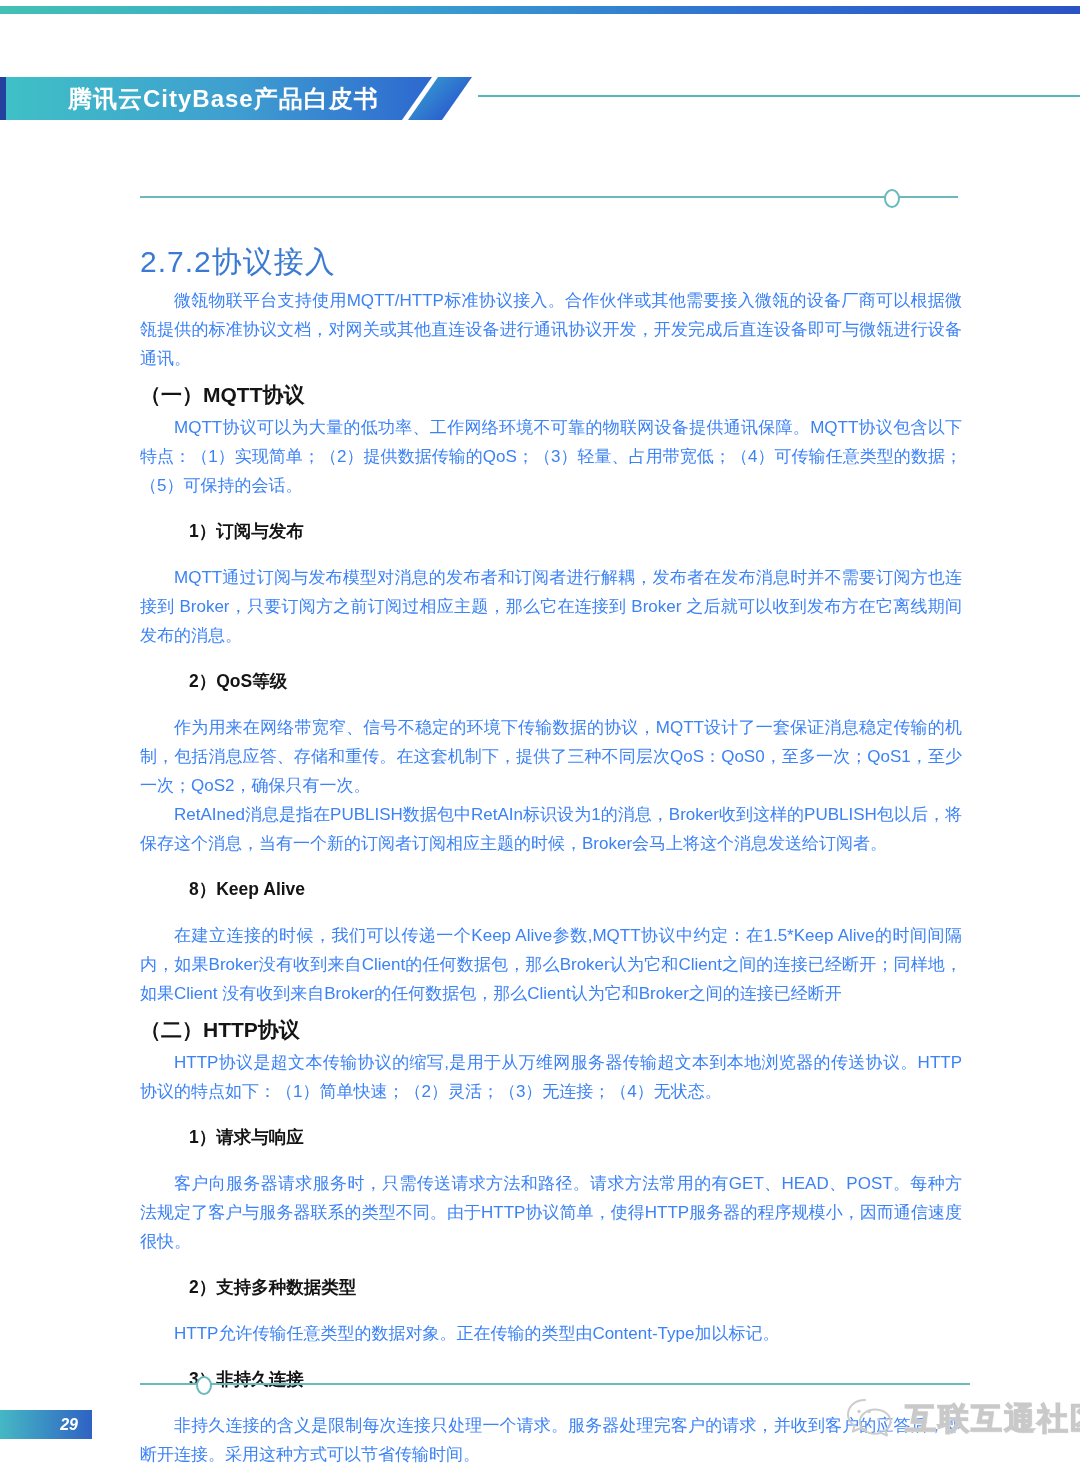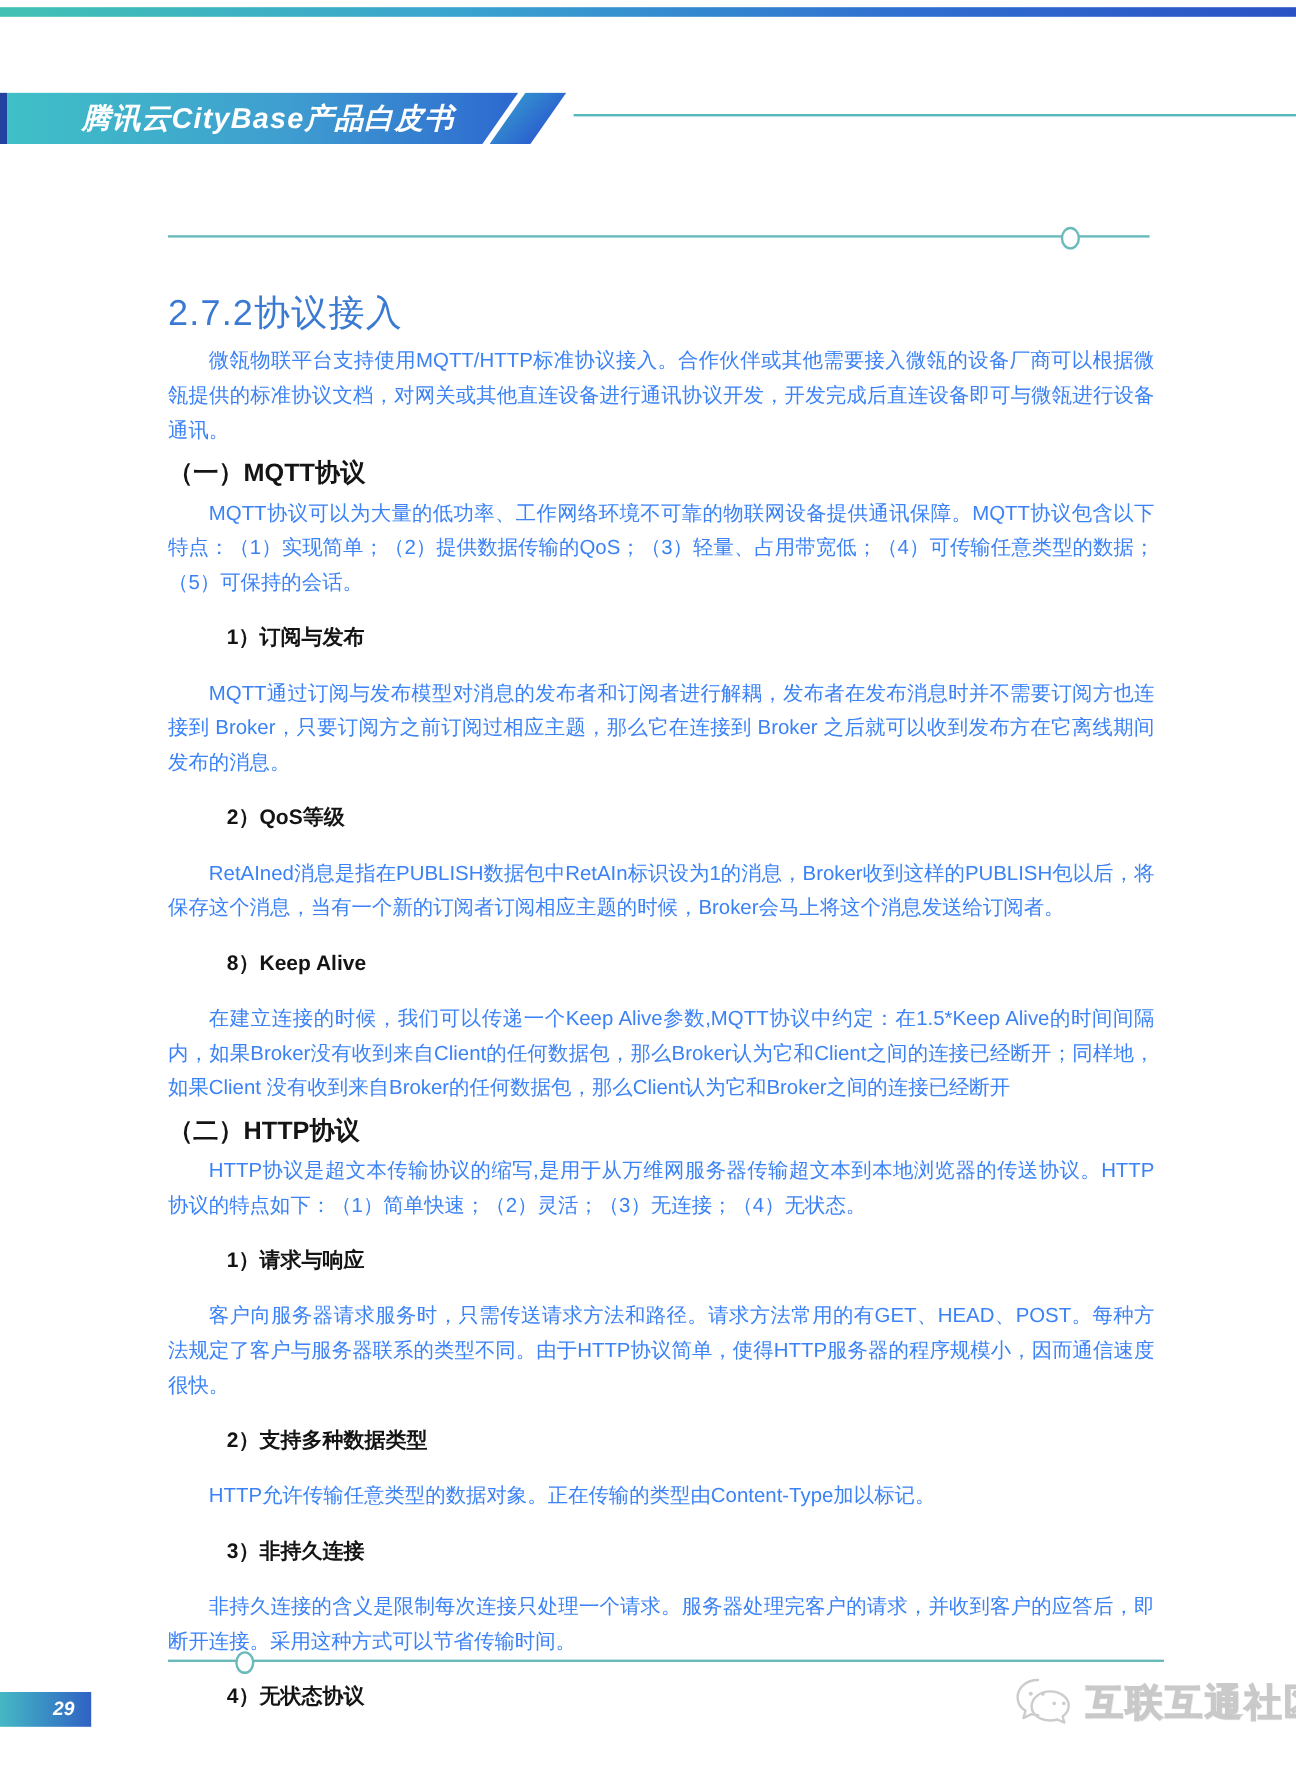--- a/index.html
+++ b/index.html
@@ -17,21 +17,21 @@
   }
   
   .banner{
     position:absolute;left:0;top:77px;width:432px;height:43px;
     background:linear-gradient(90deg,#24419f 0,#24419f 6px,#3fc0c6 6px,#3f9ed0 55%,#2d68d0 100%);
     clip-path:polygon(0 0,100% 0,calc(100% - 30px) 100%,0 100%);
     display:flex;align-items:center;
   }
   .banner-text{
     margin-left:68px;
-    color:#ffffff;font-size:24px;font-weight:bold;font-style:italic;
+    color:#ffffff;font-size:24px;font-weight:bold;
     letter-spacing:1px;white-space:nowrap;
   }
   .banner-stripe{
     position:absolute;left:408px;top:77px;width:64px;height:43px;
     background:linear-gradient(135deg,#3aa9cf 0%,#2b63cf 70%);
     clip-path:polygon(30px 0,100% 0,calc(100% - 30px) 100%,0 100%);
   }
   .header-line{
     position:absolute;left:478px;top:95px;right:0;height:2px;
     background:#56b6bd;
@@ -65,21 +65,21 @@
   h2.sec{
     font-size:21px;line-height:32px;margin:6px 0 2px;
     color:#141414;font-weight:bold;
   }
   h3.sub{
     font-size:17.5px;line-height:29px;margin:17px;
     padding-left:32px;color:#141414;font-weight:bold;
   }
   
   .page-badge{
-    position:absolute;left:0;top:1410px;width:76px;height:29px;
+    position:absolute;left:0;top:1410px;width:92px;height:29px;
     background:linear-gradient(90deg,#45b8c4 0%,#2f62c4 100%);
     display:flex;align-items:center;justify-content:flex-end;
     padding-right:14px;box-sizing:border-box;padding-left:28px;
   }
   .page-badge span{
     color:#ffffff;font-size:16px;font-weight:bold;font-style:italic;
   }
   
   .watermark{
     position:absolute;left:845px;top:1396px;
@@ -114,20 +114,21 @@
     <h1 class="title">2.7.2协议接入</h1>
     <p class="body">微瓴物联平台支持使用MQTT/HTTP标准协议接入。合作伙伴或其他需要接入微瓴的设备厂商可以根据微瓴提供的标准协议文档，对网关或其他直连设备进行通讯协议开发，开发完成后直连设备即可与微瓴进行设备通讯。</p>
 
     <h2 class="sec">（一）MQTT协议</h2>
     <p class="body">MQTT协议可以为大量的低功率、工作网络环境不可靠的物联网设备提供通讯保障。MQTT协议包含以下特点：（1）实现简单；（2）提供数据传输的QoS；（3）轻量、占用带宽低；（4）可传输任意类型的数据；（5）可保持的会话。</p>
 
     <h3 class="sub">1）订阅与发布</h3>
     <p class="body">MQTT通过订阅与发布模型对消息的发布者和订阅者进行解耦，发布者在发布消息时并不需要订阅方也连接到 Broker，只要订阅方之前订阅过相应主题，那么它在连接到 Broker 之后就可以收到发布方在它离线期间发布的消息。</p>
 
     <h3 class="sub">2）QoS等级</h3>
+    <p class="body">作为用来在网络带宽窄、信号不稳定的环境下传输数据的协议，MQTT设计了一套保证消息稳定传输的机制，包括消息应答、存储和重传。在这套机制下，提供了三种不同层次QoS：QoS0，至多一次；QoS1，至少一次；QoS2，确保只有一次。</p>
 
     <p class="body">RetAIned消息是指在PUBLISH数据包中RetAIn标识设为1的消息，Broker收到这样的PUBLISH包以后，将保存这个消息，当有一个新的订阅者订阅相应主题的时候，Broker会马上将这个消息发送给订阅者。</p>
 
     <h3 class="sub">8）Keep Alive</h3>
     <p class="body">在建立连接的时候，我们可以传递一个Keep  Alive参数,MQTT协议中约定：在1.5*Keep  Alive的时间间隔内，如果Broker没有收到来自Client的任何数据包，那么Broker认为它和Client之间的连接已经断开；同样地，如果Client 没有收到来自Broker的任何数据包，那么Client认为它和Broker之间的连接已经断开</p>
 
     <h2 class="sec">（二）HTTP协议</h2>
     <p class="body">HTTP协议是超文本传输协议的缩写,是用于从万维网服务器传输超文本到本地浏览器的传送协议。HTTP协议的特点如下：（1）简单快速；（2）灵活；（3）无连接；（4）无状态。</p>
 
     <h3 class="sub">1）请求与响应</h3>

